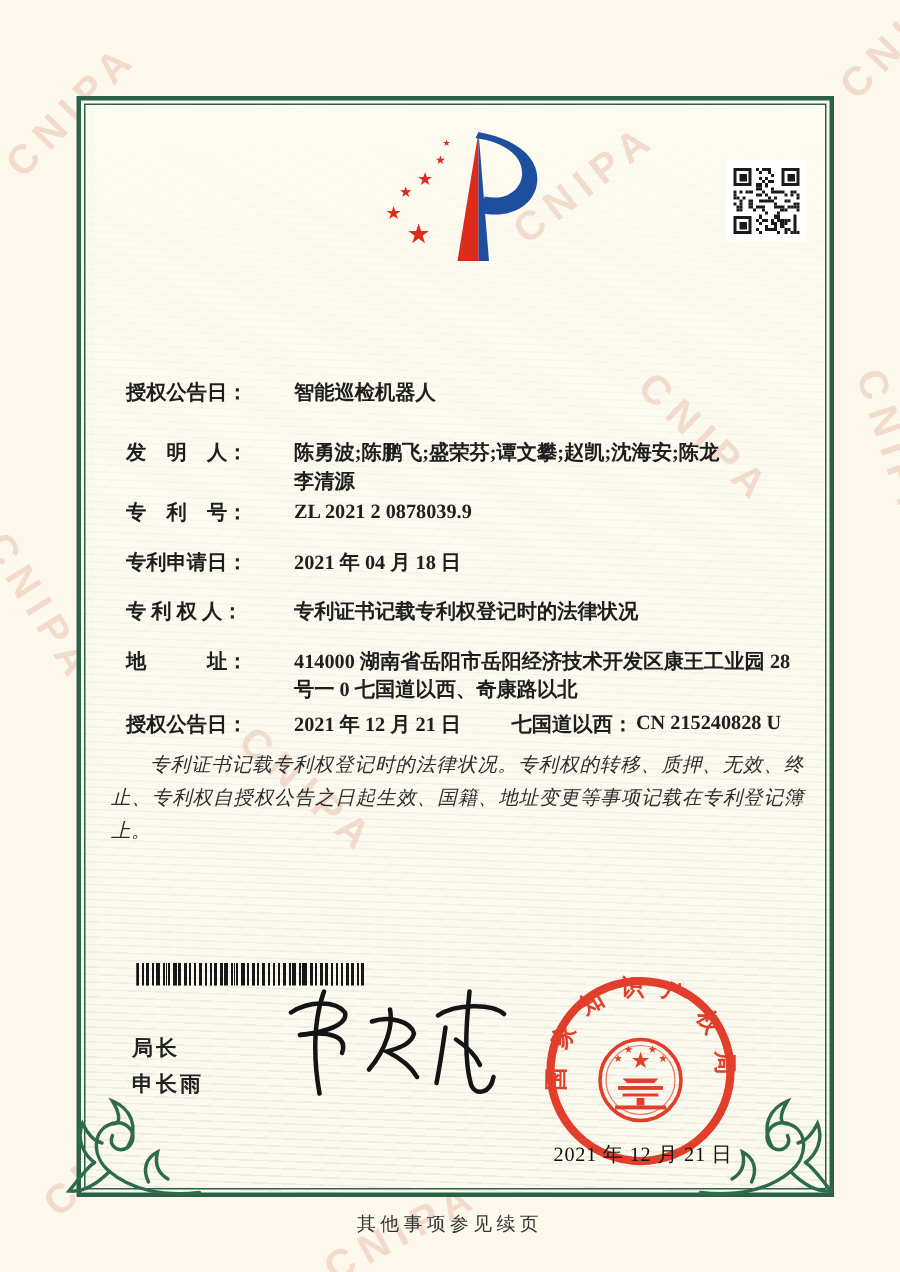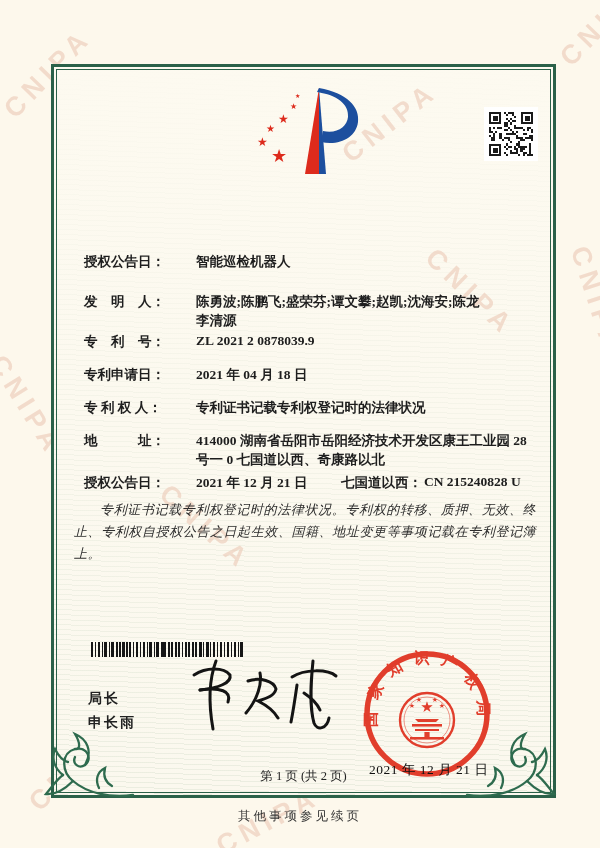--- a/index.html
+++ b/index.html
@@ -307,21 +307,20 @@
           <path d="M-12,-1 L12,-1 L9,2 L-9,2 Z"></path>
           <rect x="-15" y="4" width="30" height="2.6"></rect>
           <rect x="-12" y="9" width="24" height="2"></rect>
           <rect x="-2.6" y="12" width="5.2" height="5"></rect>
           <rect x="-17" y="17" width="34" height="2.6"></rect>
         </g>
       </g>
     </svg>
     <div class="seal-date">2021 年 12 月 21 日</div>
 
-    <div class="page-info">第 1 页 (共 2 页)</div>
   </div>
 
   <svg class="flourish fl-left" viewBox="0 0 100 70">
     <g fill="none" stroke="#2e6b4e" stroke-width="2.3" stroke-linecap="round">
       <path d="M98,64 C74,67 52,62 38,50 C26,40 26,22 40,18 C52,15 58,28 50,34 C44,38 37,33 40,26"></path>
       <path d="M38,50 C30,58 21,64 11,63 C17,56 22,48 28,44"></path>
       <path d="M50,34 C58,20 52,8 40,3 C46,13 45,19 40,18"></path>
       <path d="M64,57 C60,49 62,41 70,37 C68,45 70,51 77,55"></path>
       <path d="M28,44 C20,38 16,28 20,18 C24,26 28,30 33,31"></path>
     </g>

